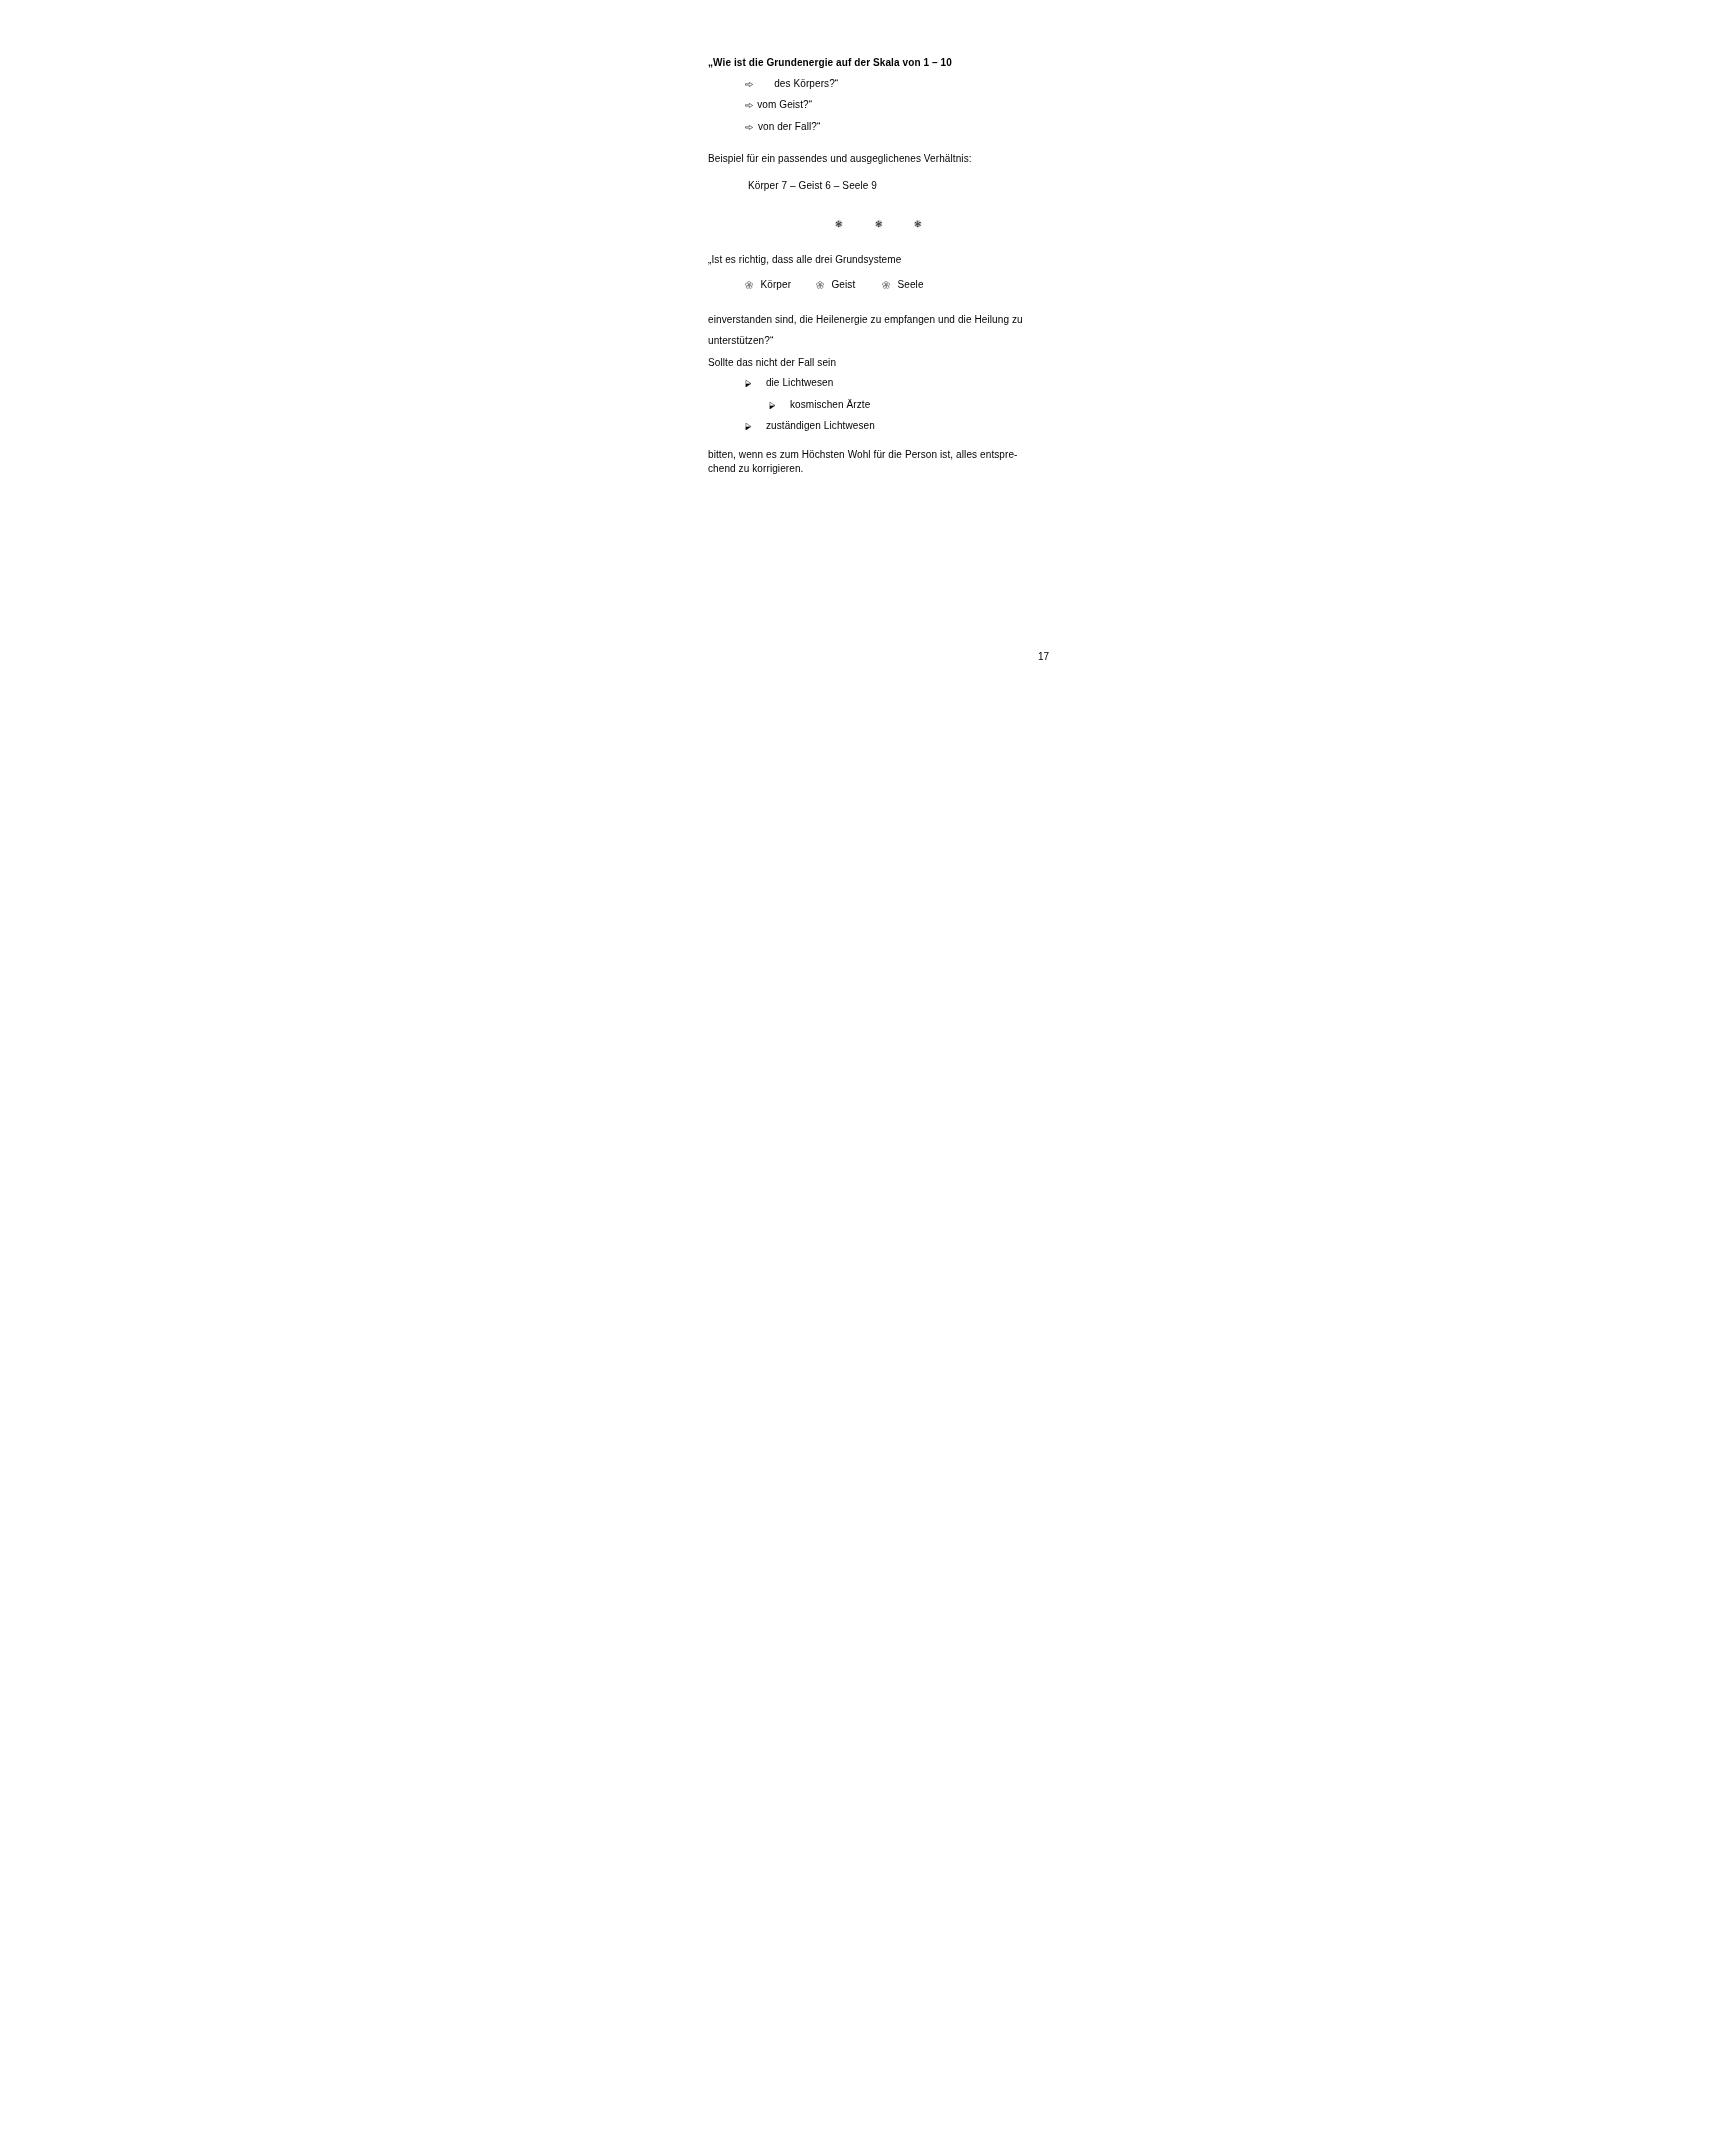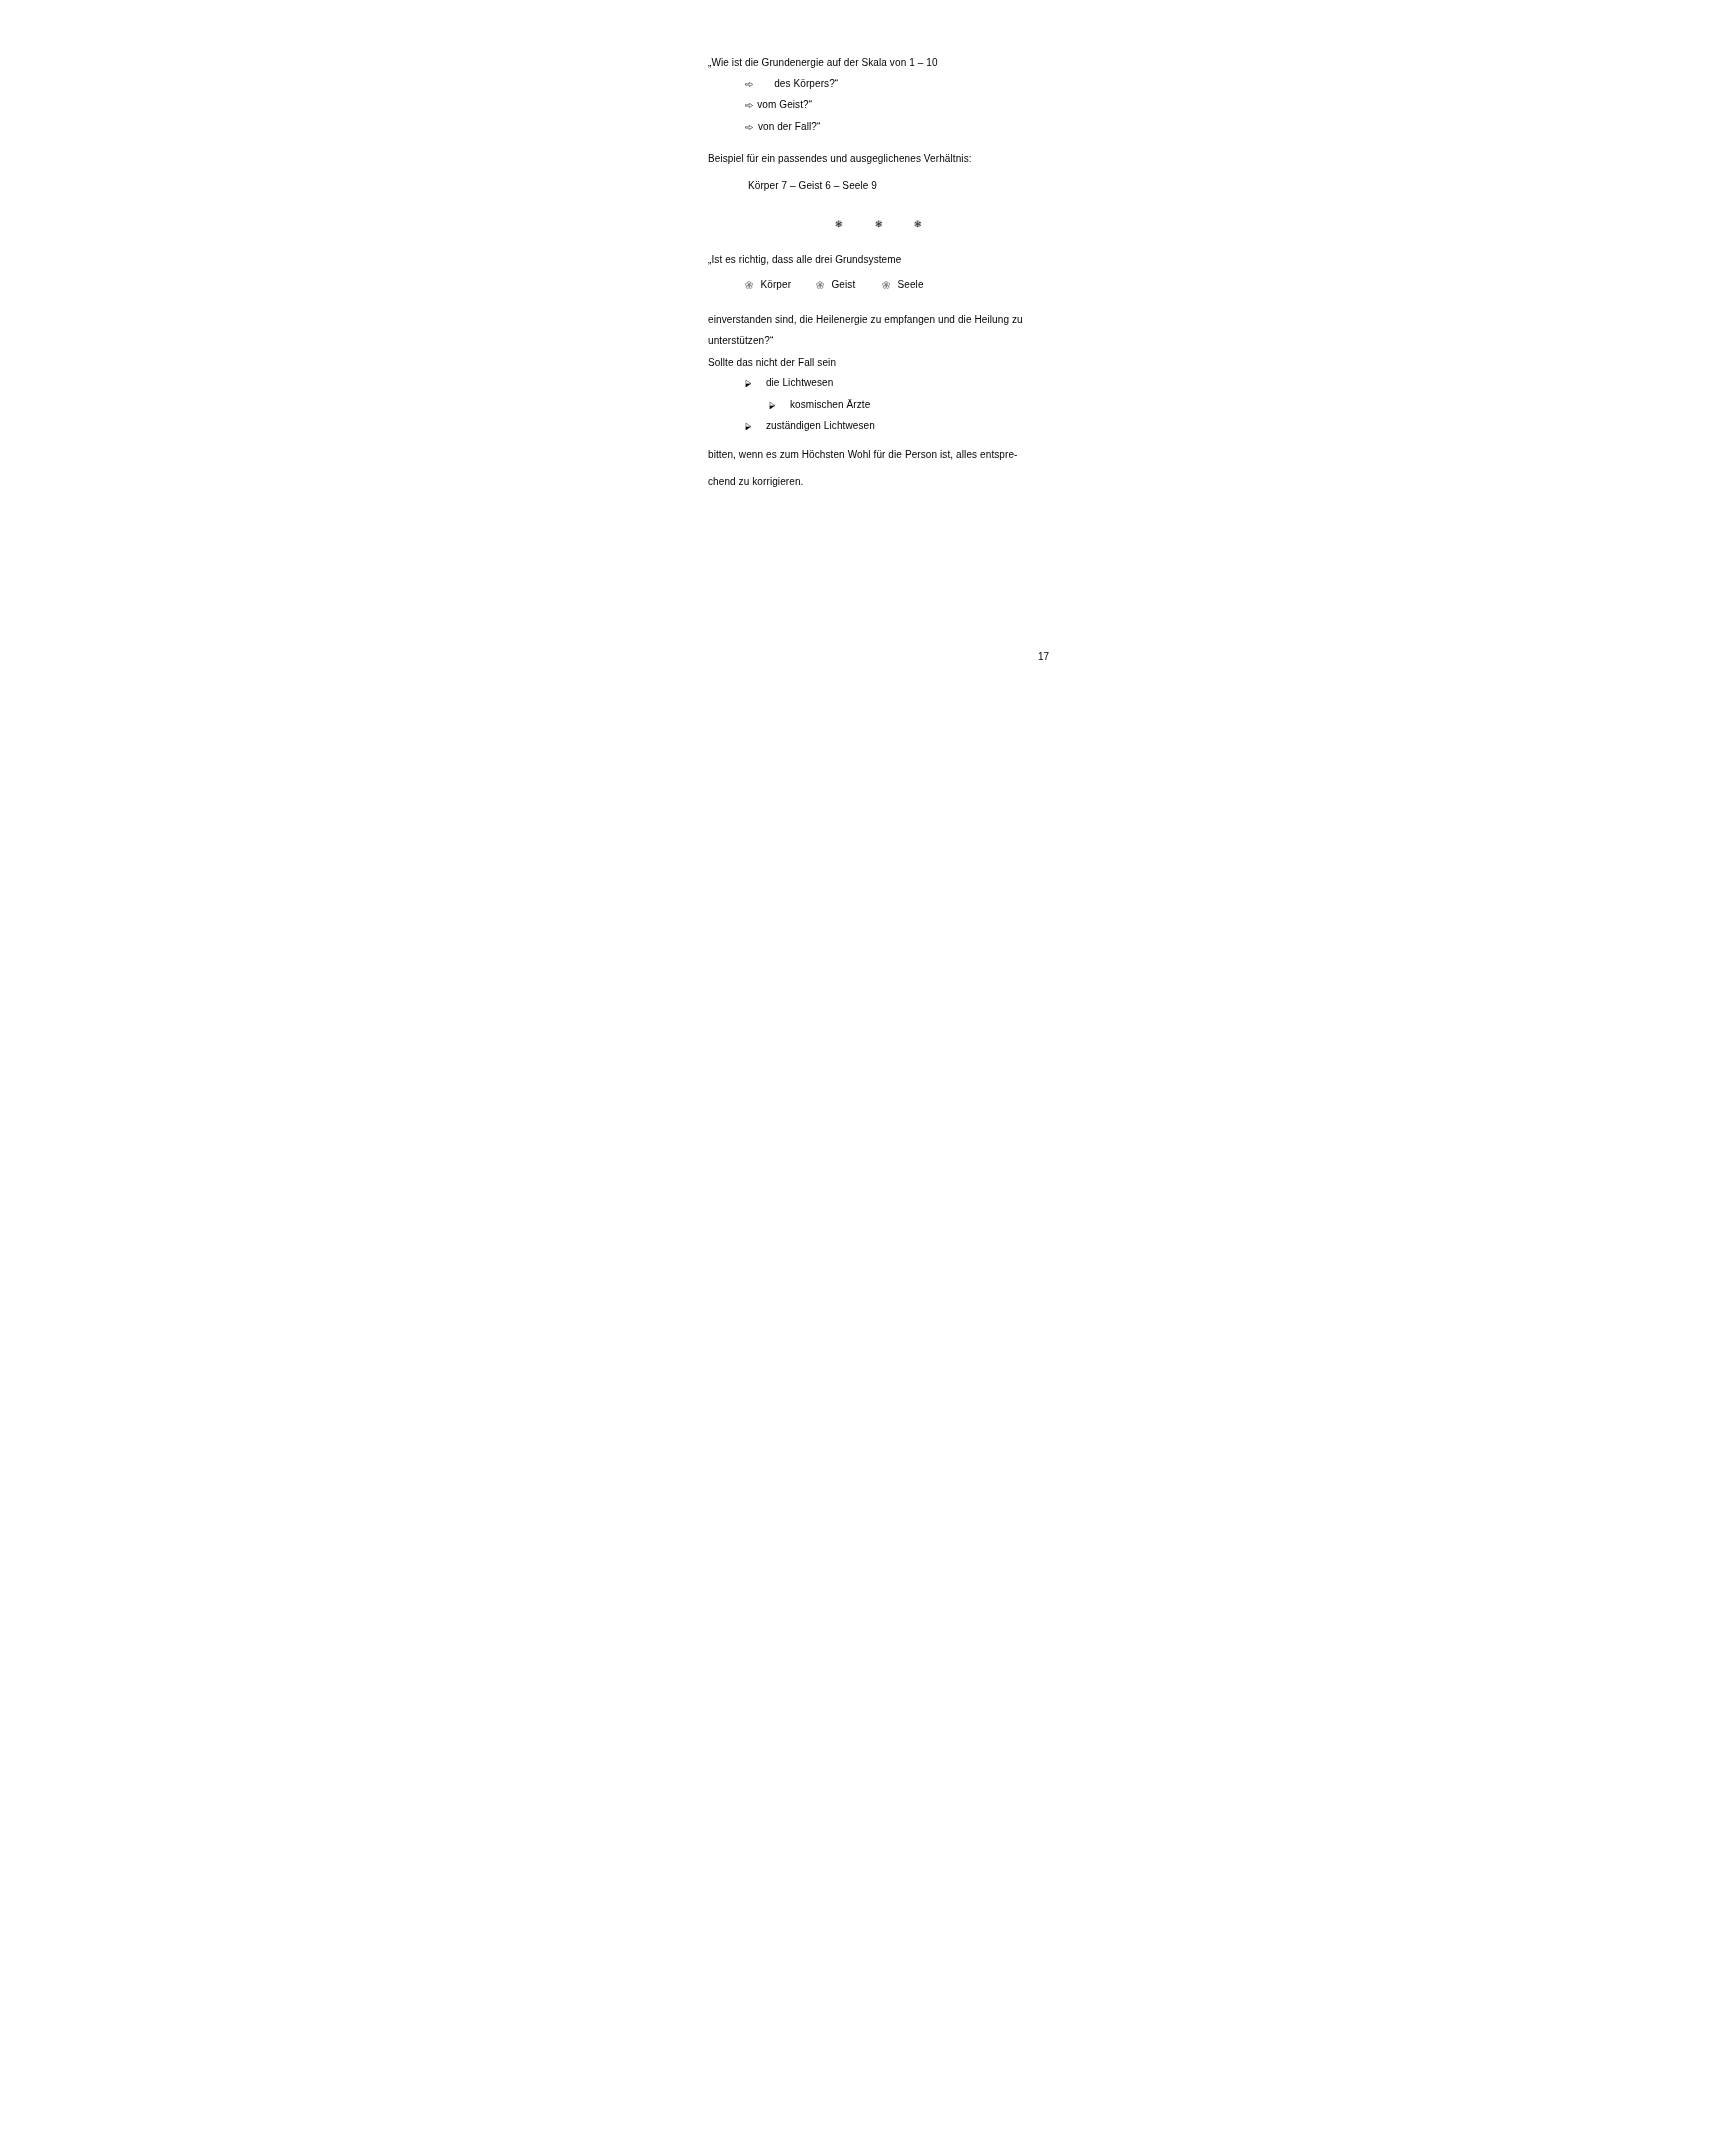--- a/index.html
+++ b/index.html
@@ -39,21 +39,21 @@
     font-size:10px;
     line-height:12px;
     text-align:center;
   }
 </style>
 </head>
 <body>
 
 <div class="page">
 
-  <div class="line" style="top:57px;left:86px;">„Wie ist die Grundenergie auf der Skala von 1 – 10</div>
+  <div class="line" style="top:57px;left:86px;font-weight:bold;">„Wie ist die Grundenergie auf der Skala von 1 – 10</div>
 
   <div class="line bullet-line" style="top:78px;left:123px;gap:21px;">
     <svg class="icon" width="8.2" height="6.9" viewBox="0 0 36 26">
       <polygon points="2,10 19,10 19,4 34,13 19,22 19,16 2,16" fill="#ffffff" stroke="#000000" stroke-width="2.2"></polygon>
     </svg>
     <span>des Körpers?“</span>
   </div>
   <div class="line bullet-line" style="top:99px;left:123px;gap:4px;">
     <svg class="icon" width="8.2" height="6.9" viewBox="0 0 36 26">
       <polygon points="2,10 19,10 19,4 34,13 19,22 19,16 2,16" fill="#ffffff" stroke="#000000" stroke-width="2.2"></polygon>
@@ -205,18 +205,18 @@
   </div>
   <div class="line bullet-line" style="top:420px;left:123px;gap:14px;">
     <svg class="icon" width="6.9" height="8.6" viewBox="0 0 24 30">
       <path d="M3,4 L21,16 L3,28 Z" fill="#ffffff" stroke="#000000" stroke-width="1.6"></path>
       <path d="M3,16.5 L21,16 L3,28 Z" fill="#000000"></path>
     </svg>
     <span>zuständigen Lichtwesen</span>
   </div>
 
   <div class="line" style="top:449px;left:86px;">bitten, wenn es zum Höchsten Wohl für die Person ist, alles entspre-</div>
-  <div class="line" style="top:463px;left:86px;margin-top:13px;">chend zu korrigieren.</div>
+  <div class="line" style="top:463px;left:86px;">chend zu korrigieren.</div>
 
   <div class="pagenum" style="top:651px;left:416px;">17</div>
 
 </div>
 
 
 </body></html>

